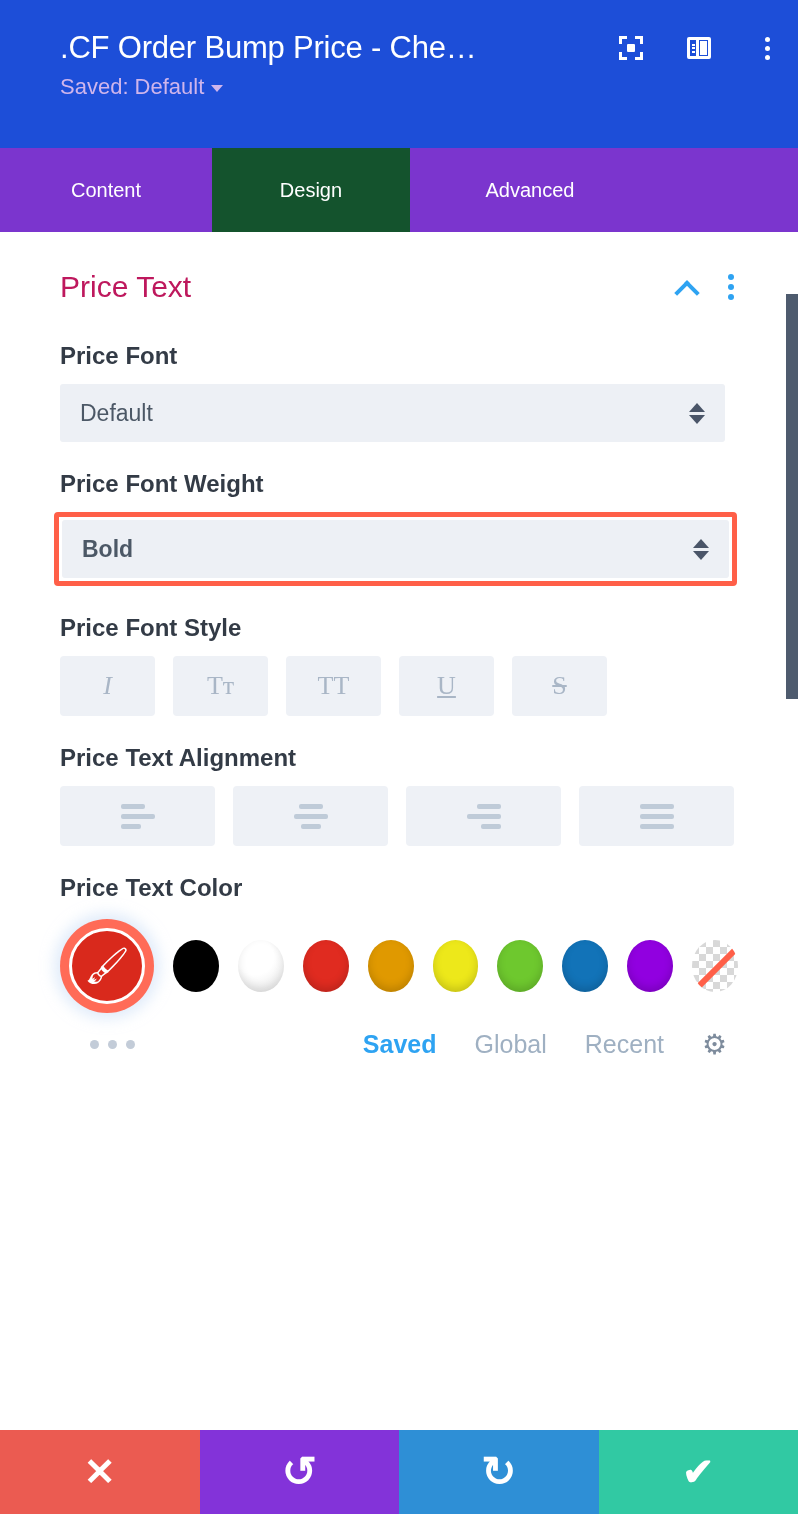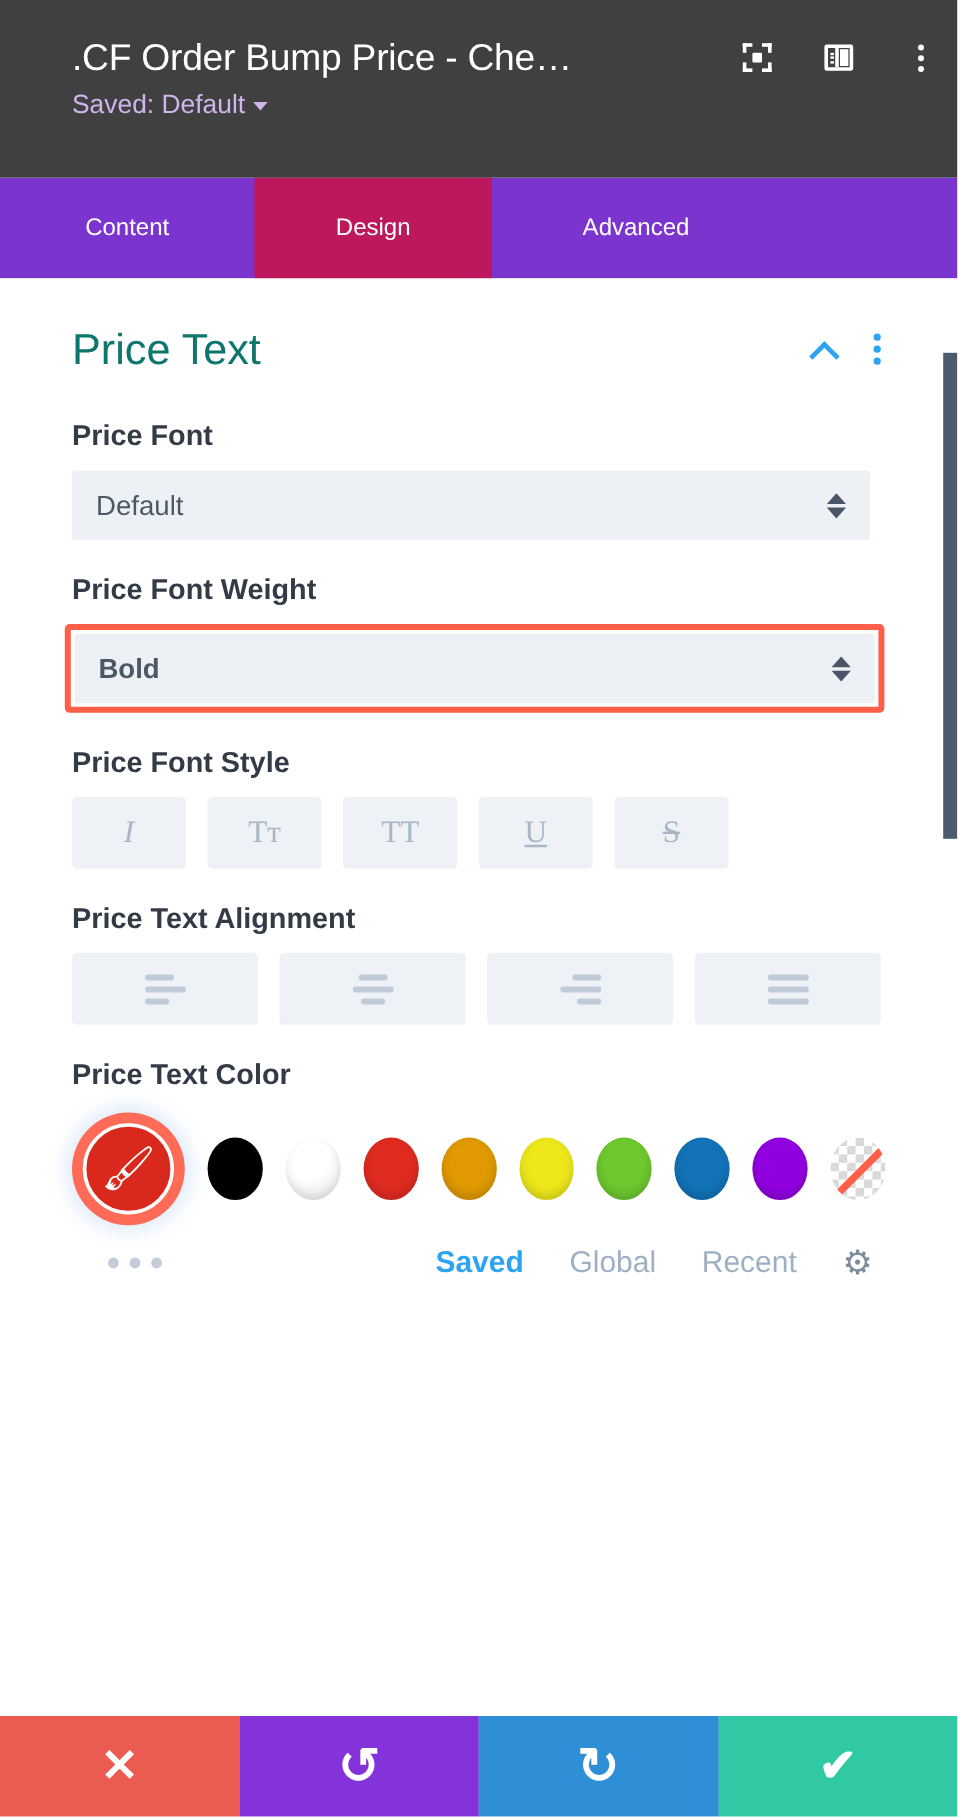--- a/index.html
+++ b/index.html
@@ -12,21 +12,21 @@
   }
   .app {
     position: relative;
     width: 798px; height: 1514px;
     background: #ffffff;
     overflow: hidden;
   }
 
   
   .header {
-    background: #404040;
+    background: #1d4ed8;
     height: 148px;
     padding: 28px 6px 0 60px;
     position: relative;
   }
   .header-top {
     display: flex;
     align-items: center;
   }
   .module-title {
     color: #ffffff;
@@ -101,41 +101,41 @@
     height: 84px;
   }
   .tab {
     display: flex; align-items: center; justify-content: center;
     color: #ffffff;
     font-size: 20px;
     cursor: pointer;
     height: 100%;
   }
   .tab.t-content { width: 212px; }
-  .tab.t-design  { width: 198px; background: #be185d; }
+  .tab.t-design  { width: 198px; background: #14532d; }
   .tab.t-advanced{ width: 240px; }
 
   
   .content {
     position: relative;
     height: 1282px;
     background: #ffffff;
     padding: 0 60px;
     overflow: hidden;
   }
 
   .section-head {
     display: flex;
     align-items: center;
     padding-top: 38px;
     padding-bottom: 10px;
   }
   .section-title {
-    color: #0f766e;
-    font-size: 36px;
+    color: #be185d;
+    font-size: 30px;
     font-weight: 400;
   }
   .section-actions { margin-left: auto; display:flex; align-items:center; gap: 30px; padding-right: 4px;}
   .chev-up {
     width: 22px; height: 22px; position: relative; cursor: pointer;
   }
   .chev-up:before {
     content:""; position:absolute; left: 2px; top: 8px;
     width: 14px; height: 14px;
     border-left: 4px solid #2EA3F2; border-top: 4px solid #2EA3F2;

